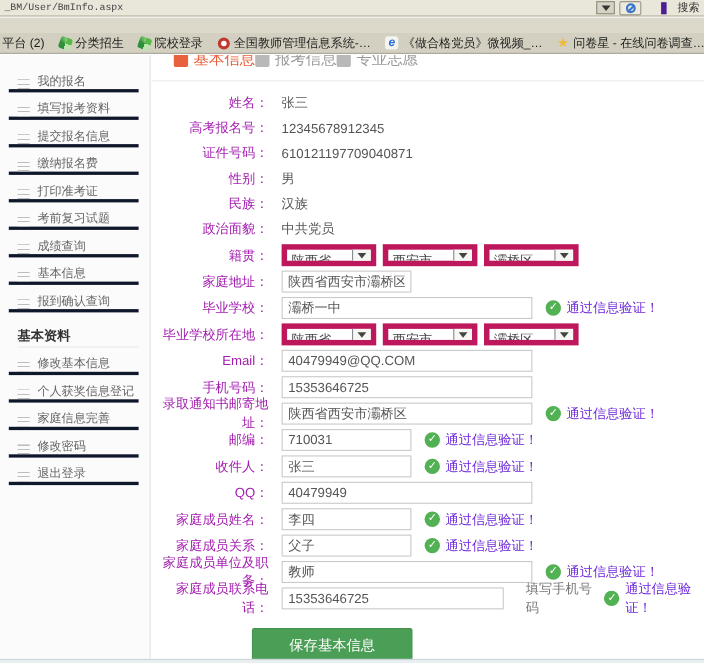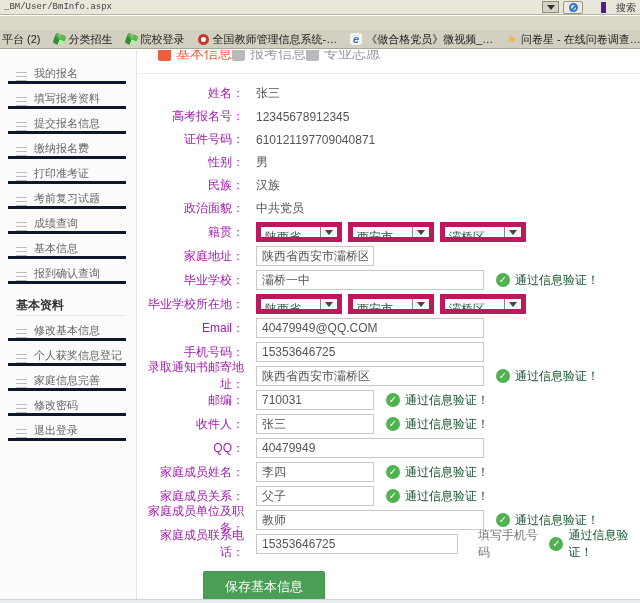--- a/index.html
+++ b/index.html
@@ -56,24 +56,24 @@
   .inp { height:20px; border:1px solid #c9c9c9; margin-left:5px; padding:0 5px; font-size:12px; color:#555; font-family:inherit; background:#fff; }
   .inp.narrow { width:118px; }
   .inp.wide { width:228px; }
   .selgroup { display:flex; gap:6px; margin-left:5px; }
   .sel { width:86px; height:20px; border:5px solid #be185d; background:#fff; display:flex; align-items:stretch; cursor:pointer; }
   .seltxt { flex:1; font-size:12px; color:#444; padding:2px 0 0 4px; overflow:hidden; white-space:nowrap; }
   .selarrow { width:17px; border-left:1px solid #858b93; background:#f7f7f4; display:flex; align-items:center; justify-content:center; }
   .selarrow::after { content:""; width:0; height:0; border-left:4px solid transparent; border-right:4px solid transparent; border-top:5px solid #444; }
   .verify { display:inline-flex; align-items:center; margin-left:12px; }
   .vicon { width:14px; height:14px; border-radius:50%; background:#52b152; color:#fff; font-size:10px; line-height:14px; text-align:center; margin-right:5px; flex:none; }
-  .vtext { color:#14532d; font-size:12px; }
+  .vtext { color:#6d28d9; font-size:12px; }
   .hint { color:#777; font-size:12px; margin-left:20px; }
   #save-row { margin-top:15px; }
-  .save-btn { margin-left:65px; background:#4b9e55; color:#fff; border:1px solid #46944f; font-size:13px; padding:6px 21px; border-radius:2px; cursor:pointer; font-family:inherit; }
+  .save-btn { margin-left:91px; background:#4b9e55; color:#fff; border:1px solid #46944f; font-size:13px; padding:6px 33px; border-radius:2px; cursor:pointer; font-family:inherit; }
 </style>
 </head>
 <body>
 
 <div id="addressbar">
   <span class="url">_BM/User/BmInfo.aspx</span>
   <span class="combo-btn">
       <span class="tri-down"></span>
     </span>
   <span class="stop-btn">

